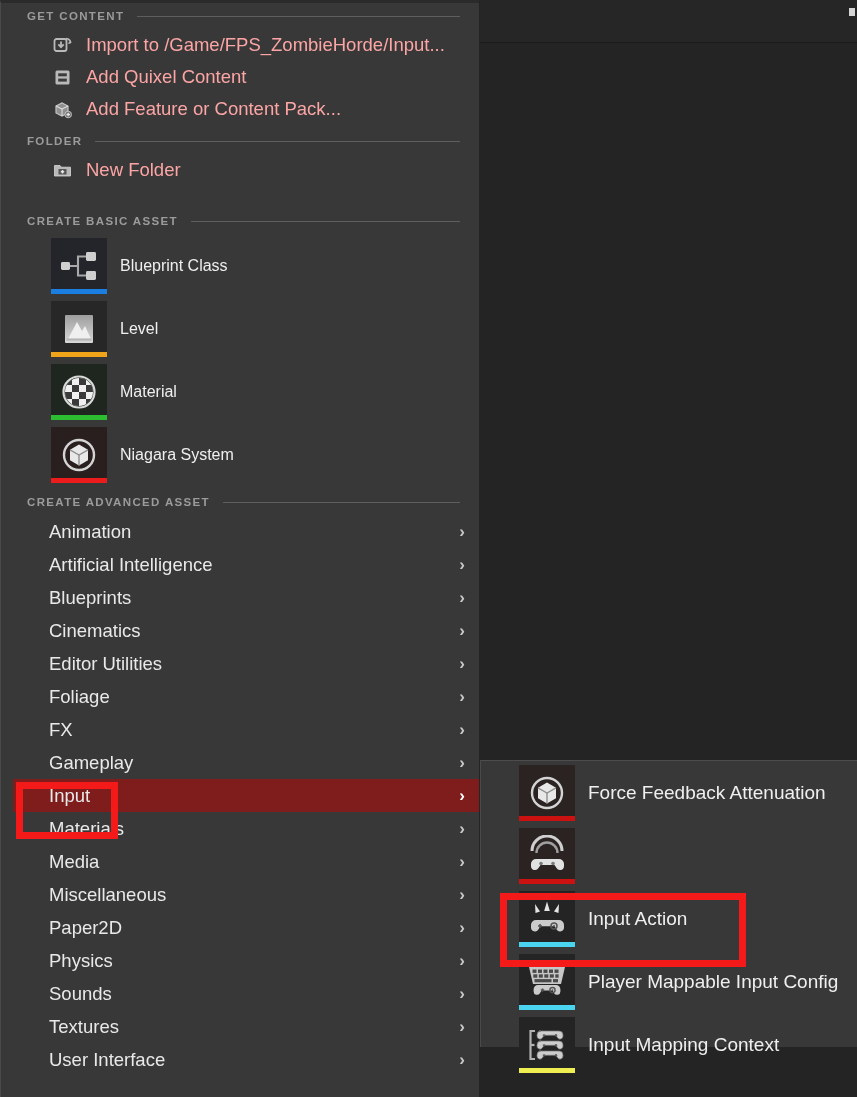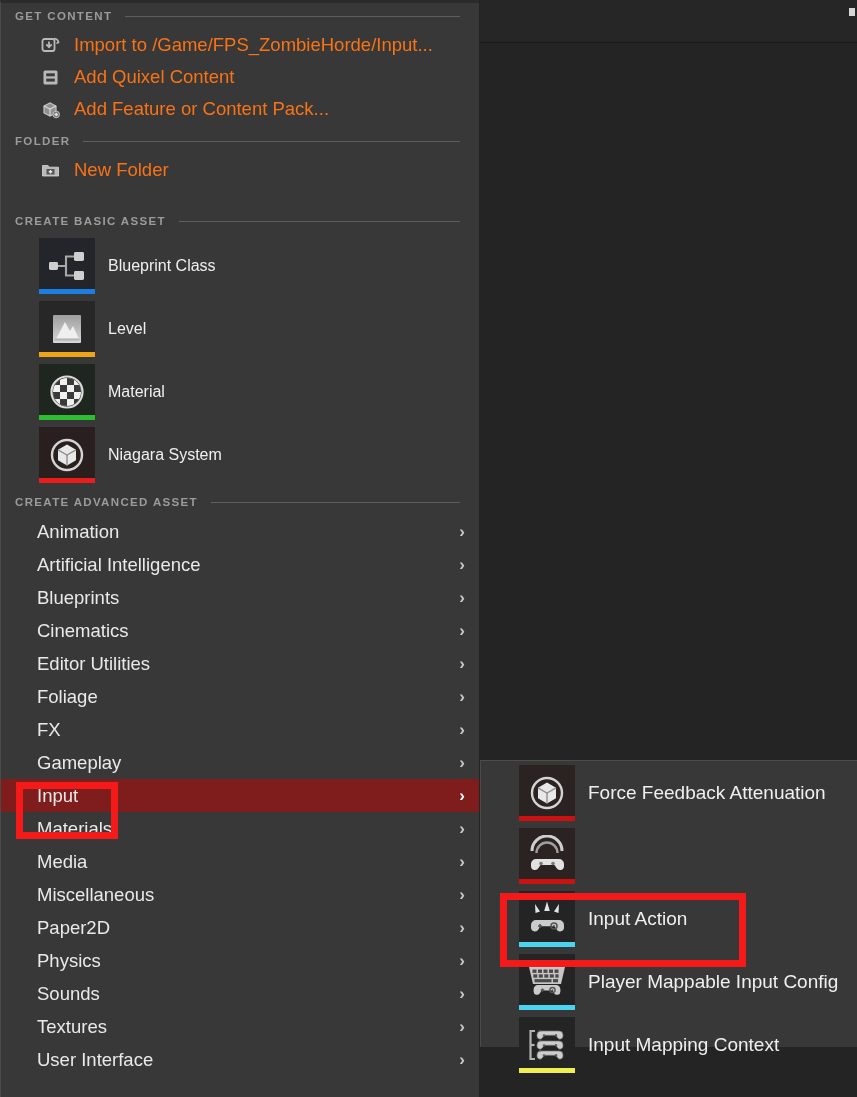--- a/index.html
+++ b/index.html
@@ -24,20 +24,21 @@
     position: absolute; left: 849px; top: 8px; width: 6px; height: 8px;
     background: #d6d6d6;
   }
 
   
   .menu {
     position: absolute; left: 0; top: 0; width: 479px; height: 1097px;
     background: #383838;
     border-top: 3px solid #2b2b2b;
     border-left: 1px solid #4a4a4a;
+    padding-left: 12px;
   }
 
   .section-head {
     display: flex; align-items: center;
     padding: 0 19px 0 14px;
     height: 26px;
   }
   .section-head .sh-text {
     color: #9b9b9b; font-size: 11.5px; letter-spacing: 1.35px;
     font-weight: 600; white-space: nowrap;
@@ -49,21 +50,21 @@
   
   .simple-row {
     display: flex; align-items: center;
     height: 32px; padding-left: 38px;
   }
   .simple-row .ic {
     width: 22px; height: 22px; flex: none; margin-right: 13px;
     display: flex; align-items: center; justify-content: center;
   }
   .simple-row .lbl {
-    color: #f97316; font-size: 18.5px; white-space: nowrap;
+    color: #fca5a5; font-size: 18.5px; white-space: nowrap;
   }
 
   
   .asset-row {
     display: flex; align-items: center;
     height: 63px; padding-left: 38px;
   }
   .asset-tile {
     width: 56px; height: 56px; flex: none; margin-right: 13px;
     position: relative; overflow: hidden;

